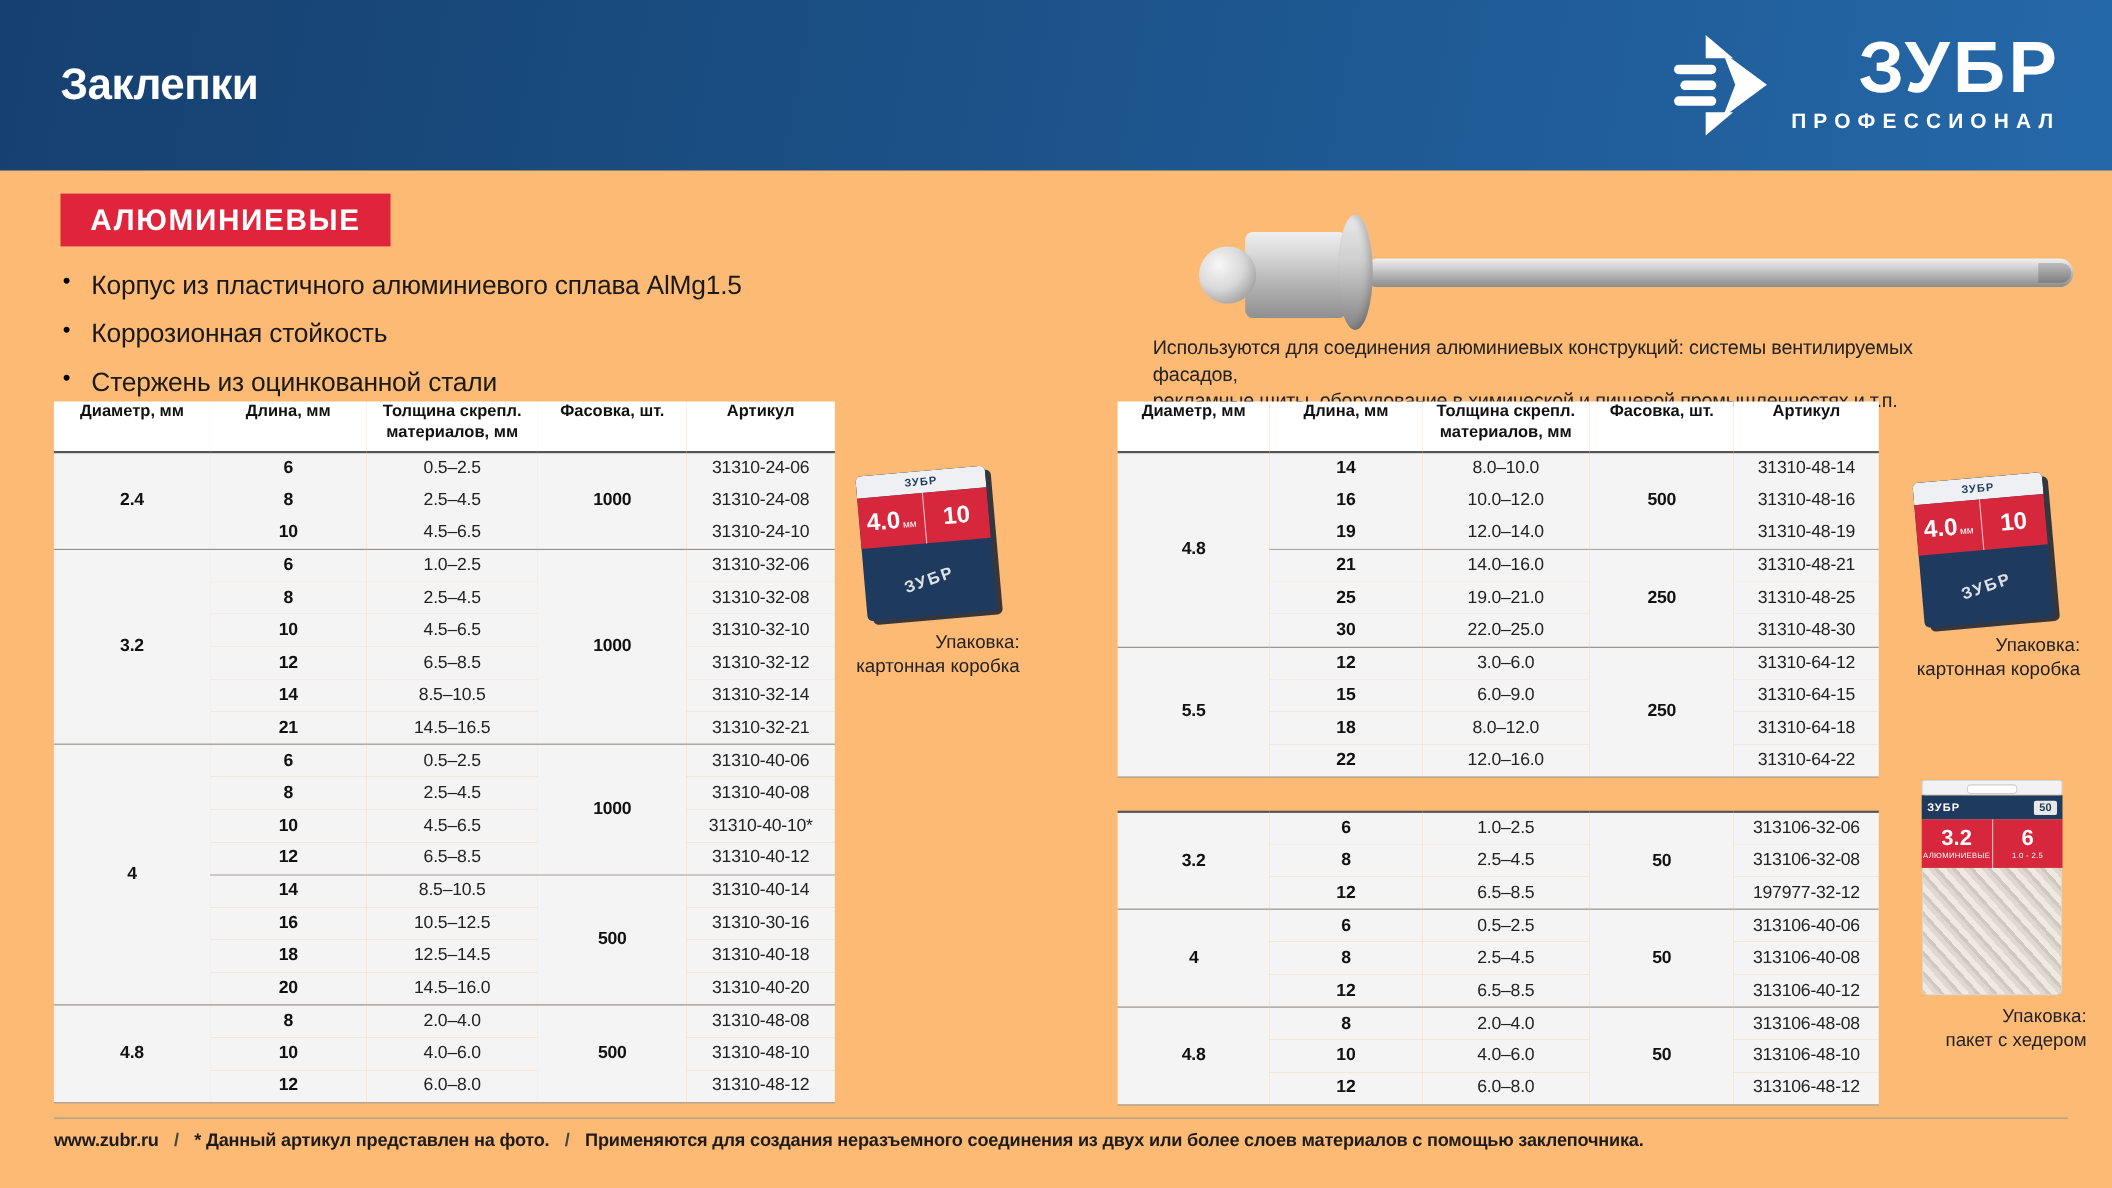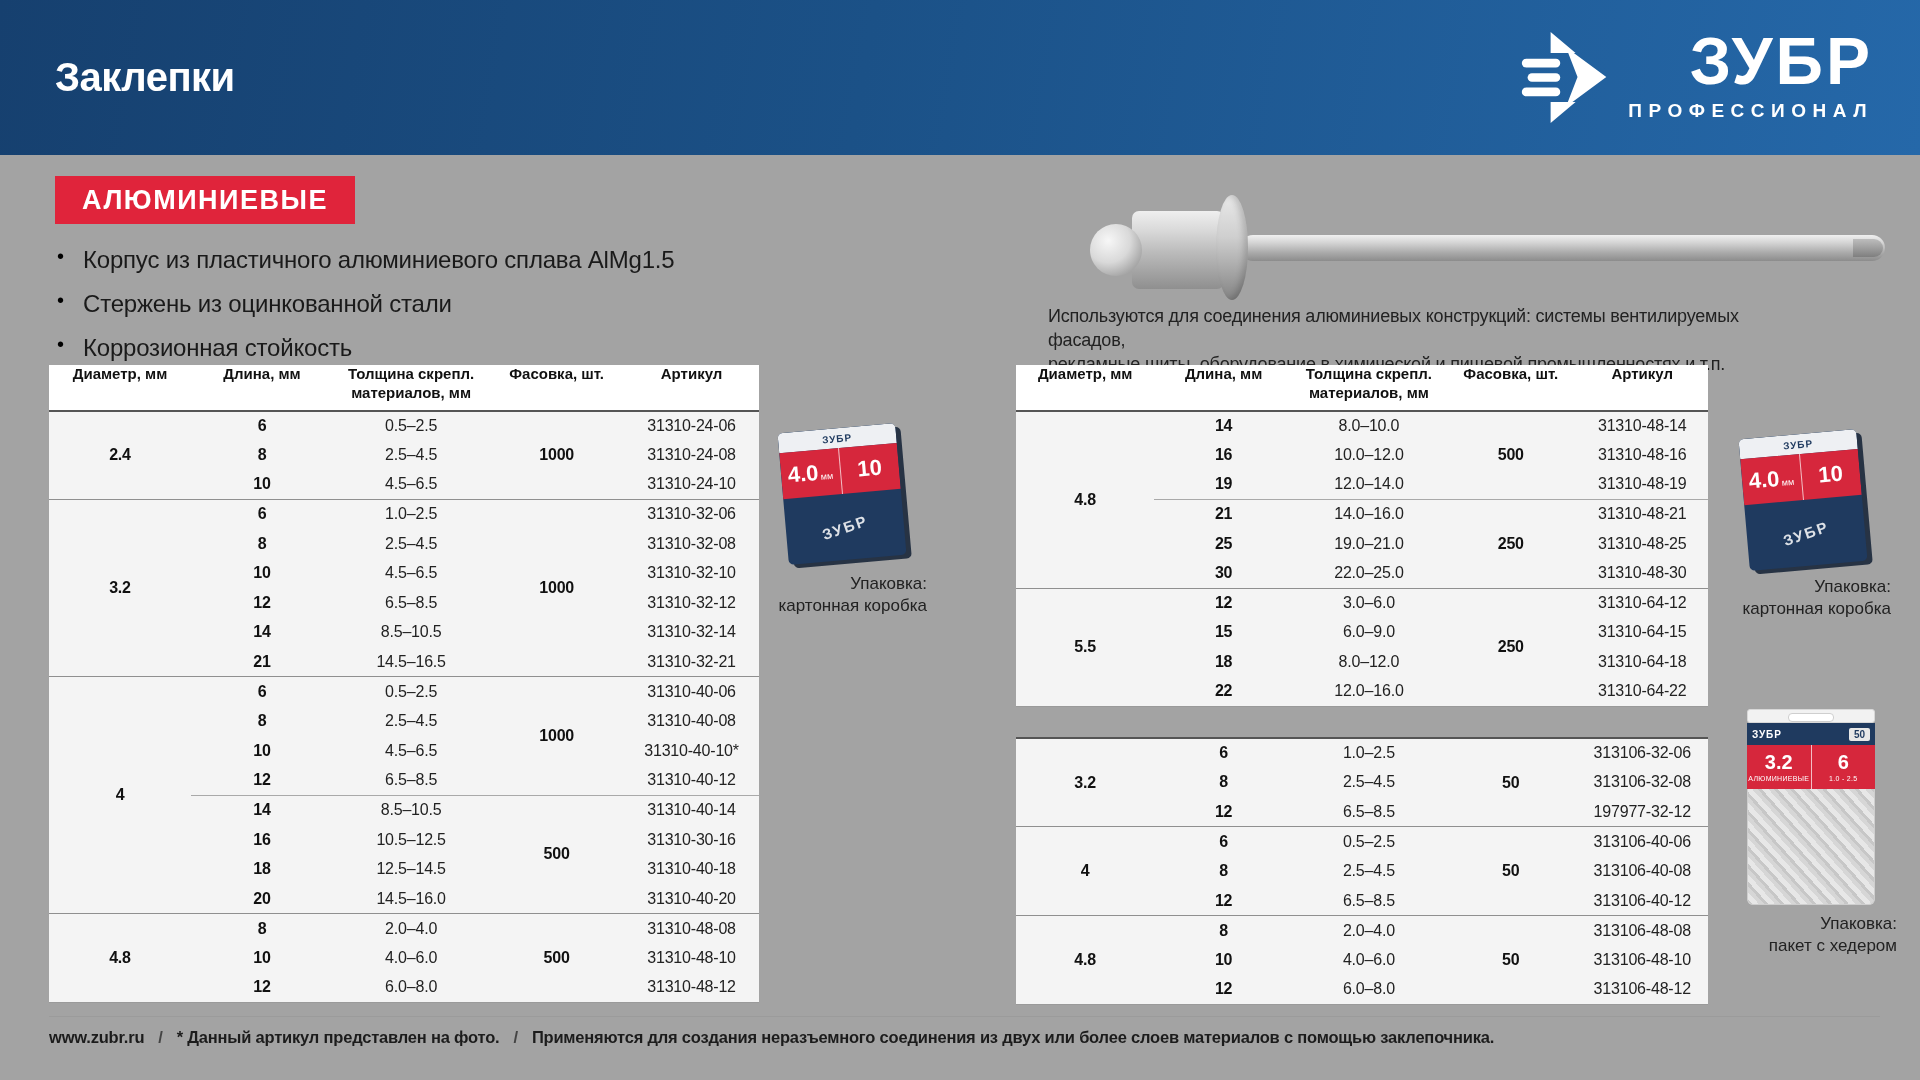--- a/index.html
+++ b/index.html
@@ -1,18 +1,18 @@
 <!DOCTYPE html>
 <html><head>
 <meta charset="utf-8">
 <style>
   * { margin: 0; padding: 0; box-sizing: border-box; }
   html, body { background: #ffffff; }
   body { font-family: "Liberation Sans", "DejaVu Sans", sans-serif; color: #1c1c1c; }
-  .page { position: relative; width: 1920px; height: 1080px; background: #a3a3a3; overflow: hidden; }
+  .page { position: relative; width: 1920px; height: 1080px; background: #fdba74; overflow: hidden; }
 
   
   .header { position: absolute; left: 0; top: 0; width: 1920px; height: 155px;
             background: linear-gradient(100deg, #16406f 0%, #1b5187 45%, #2568a9 100%); }
   .page-title { position: absolute; left: 55px; top: 55px; color: #fff; font-size: 40px; font-weight: bold; letter-spacing: -0.5px; }
   .logo { position: absolute; right: 47px; top: 28px; display: flex; align-items: flex-start; }
   .logo-icon { width: 96px; height: 100px; margin-right: 14px; }
   .logo-text-wrap { text-align: right; }
   .logo-brand { color: #fff; font-size: 66px; font-weight: bold; letter-spacing: 3px; line-height: 1; font-stretch: condensed; }
   .logo-sub { color: #fff; font-size: 19px; font-weight: bold; letter-spacing: 6.5px; margin-top: 6px; }
@@ -125,22 +125,22 @@
         <div class="logo-brand">ЗУБР</div>
         <div class="logo-sub">ПРОФЕССИОНАЛ</div>
       </div>
     </div>
   </div>
 
   <div class="badge">АЛЮМИНИЕВЫЕ</div>
 
   <ul class="features">
     <li>Корпус из пластичного алюминиевого сплава AlMg1.5</li>
+    <li>Коррозионная стойкость</li>
     <li>Стержень из оцинкованной стали</li>
-    <li>Коррозионная стойкость</li>
   </ul>
 
   <div class="rivet">
     <div class="stem"></div>
     <div class="body"></div>
     <div class="flange"></div>
     <div class="head"></div>
   </div>
 
   <div class="description">Используются для соединения алюминиевых конструкций: системы вентилируемых фасадов,

